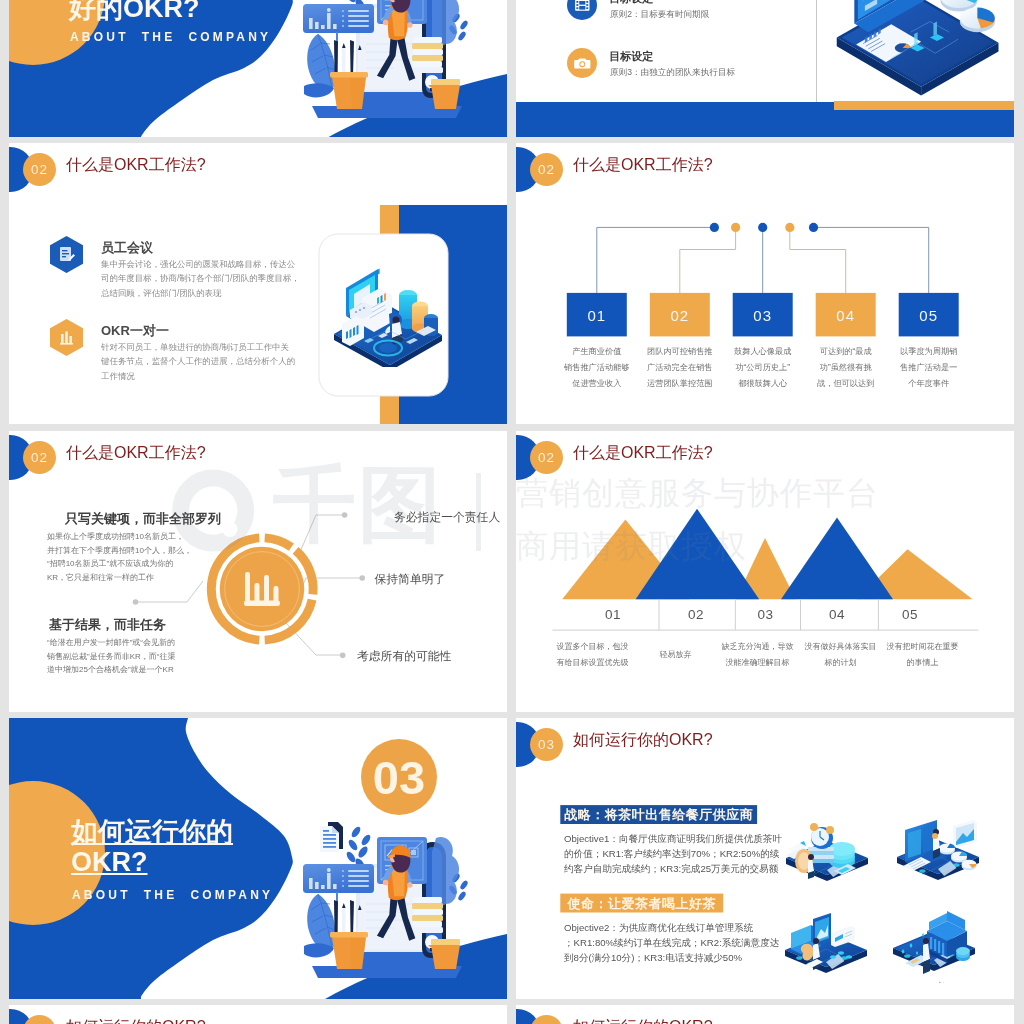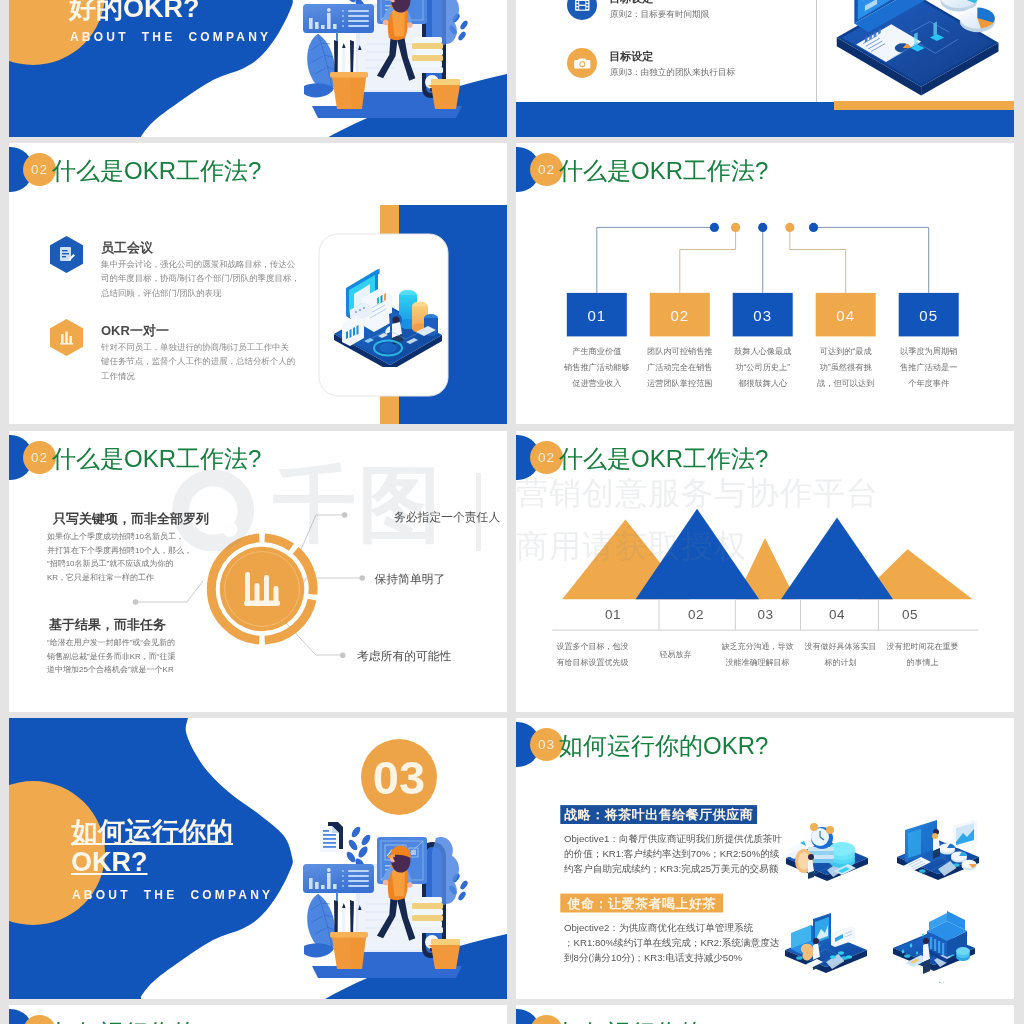--- a/index.html
+++ b/index.html
@@ -7,21 +7,21 @@
        font-family:"Liberation Sans","DejaVu Sans",sans-serif;}
   .deck{position:absolute;left:0;top:0;width:1024px;height:1024px;}
   .slide{position:absolute;width:498px;height:281px;background:#fff;overflow:hidden;}
   svg.bgsvg{display:block;position:absolute;left:0;top:0;}
   .abs{position:absolute;}
   .ln{white-space:nowrap;}
   
   .bluecirc{position:absolute;left:-21px;top:4px;width:45px;height:45px;border-radius:50%;background:#1155bb;}
   .orangecirc{position:absolute;left:14px;top:10px;width:33px;height:33px;border-radius:50%;background:#efa94a;
        color:#fbecd4;font-size:13.5px;line-height:34px;text-align:center;letter-spacing:1px;}
-  .htitle{position:absolute;left:43px;top:12px;font-size:24px;color:#15803d;font-weight:500;white-space:nowrap;}
+  .htitle{position:absolute;left:57px;top:12px;font-size:16px;color:#7f1d1d;font-weight:500;white-space:nowrap;}
   .wmlayer{position:absolute;left:0;top:0;width:1024px;height:976px;pointer-events:none;z-index:20;}
   
   .cov-title{color:#fdf6ea;font-size:27px;font-weight:700;line-height:30.4px;letter-spacing:0;white-space:pre;}
   .cov-sub{color:#fdf6ea;font-size:12px;font-weight:700;letter-spacing:3.2px;white-space:pre;}
   
   .ic-circ{width:30.6px;height:30.6px;border-radius:50%;overflow:hidden;}
   .p-title{font-size:11px;font-weight:700;color:#3c3c3c;white-space:nowrap;}
   .p-desc{font-size:8.6px;color:#6e6e6e;white-space:nowrap;}
   
   .hexbox{width:33px;height:37px;}
@@ -609,21 +609,21 @@
       <rect x="255" y="144" width="5" height="29" rx="2.4"></rect>
       <rect x="264.5" y="155" width="5" height="18" rx="2.4"></rect>
       <rect x="235" y="169.5" width="36" height="5.6" rx="2.4"></rect>
     </g>
   </svg>
   <div class="abs" style="left:0;top:0;">
     <div class="bluecirc"></div>
     <div class="orangecirc">02</div>
     <div class="htitle">什么是OKR工作法?</div>
   </div>
-  <div class="abs cd-title" style="left:44px;top:79px;">只写关键项，而非全部罗列</div>
+  <div class="abs cd-title" style="left:56px;top:79px;">只写关键项，而非全部罗列</div>
   <div class="abs cd-body" style="left:38px;top:99px;">
     <div>如果你上个季度成功招聘10名新员工，</div>
         <div>并打算在下个季度再招聘10个人，那么，</div>
     <div>“招聘10名新员工”就不应该成为你的</div>
         <div>KR，它只是和往常一样的工作</div>
   </div>
   <div class="abs cd-title" style="left:40px;top:185px;">基于结果，而非任务</div>
   <div class="abs cd-body" style="left:38px;top:205px;">
     <div>“给潜在用户发一封邮件”或“会见新的</div>
         <div>销售副总裁”是任务而非KR，而“往渠</div>

